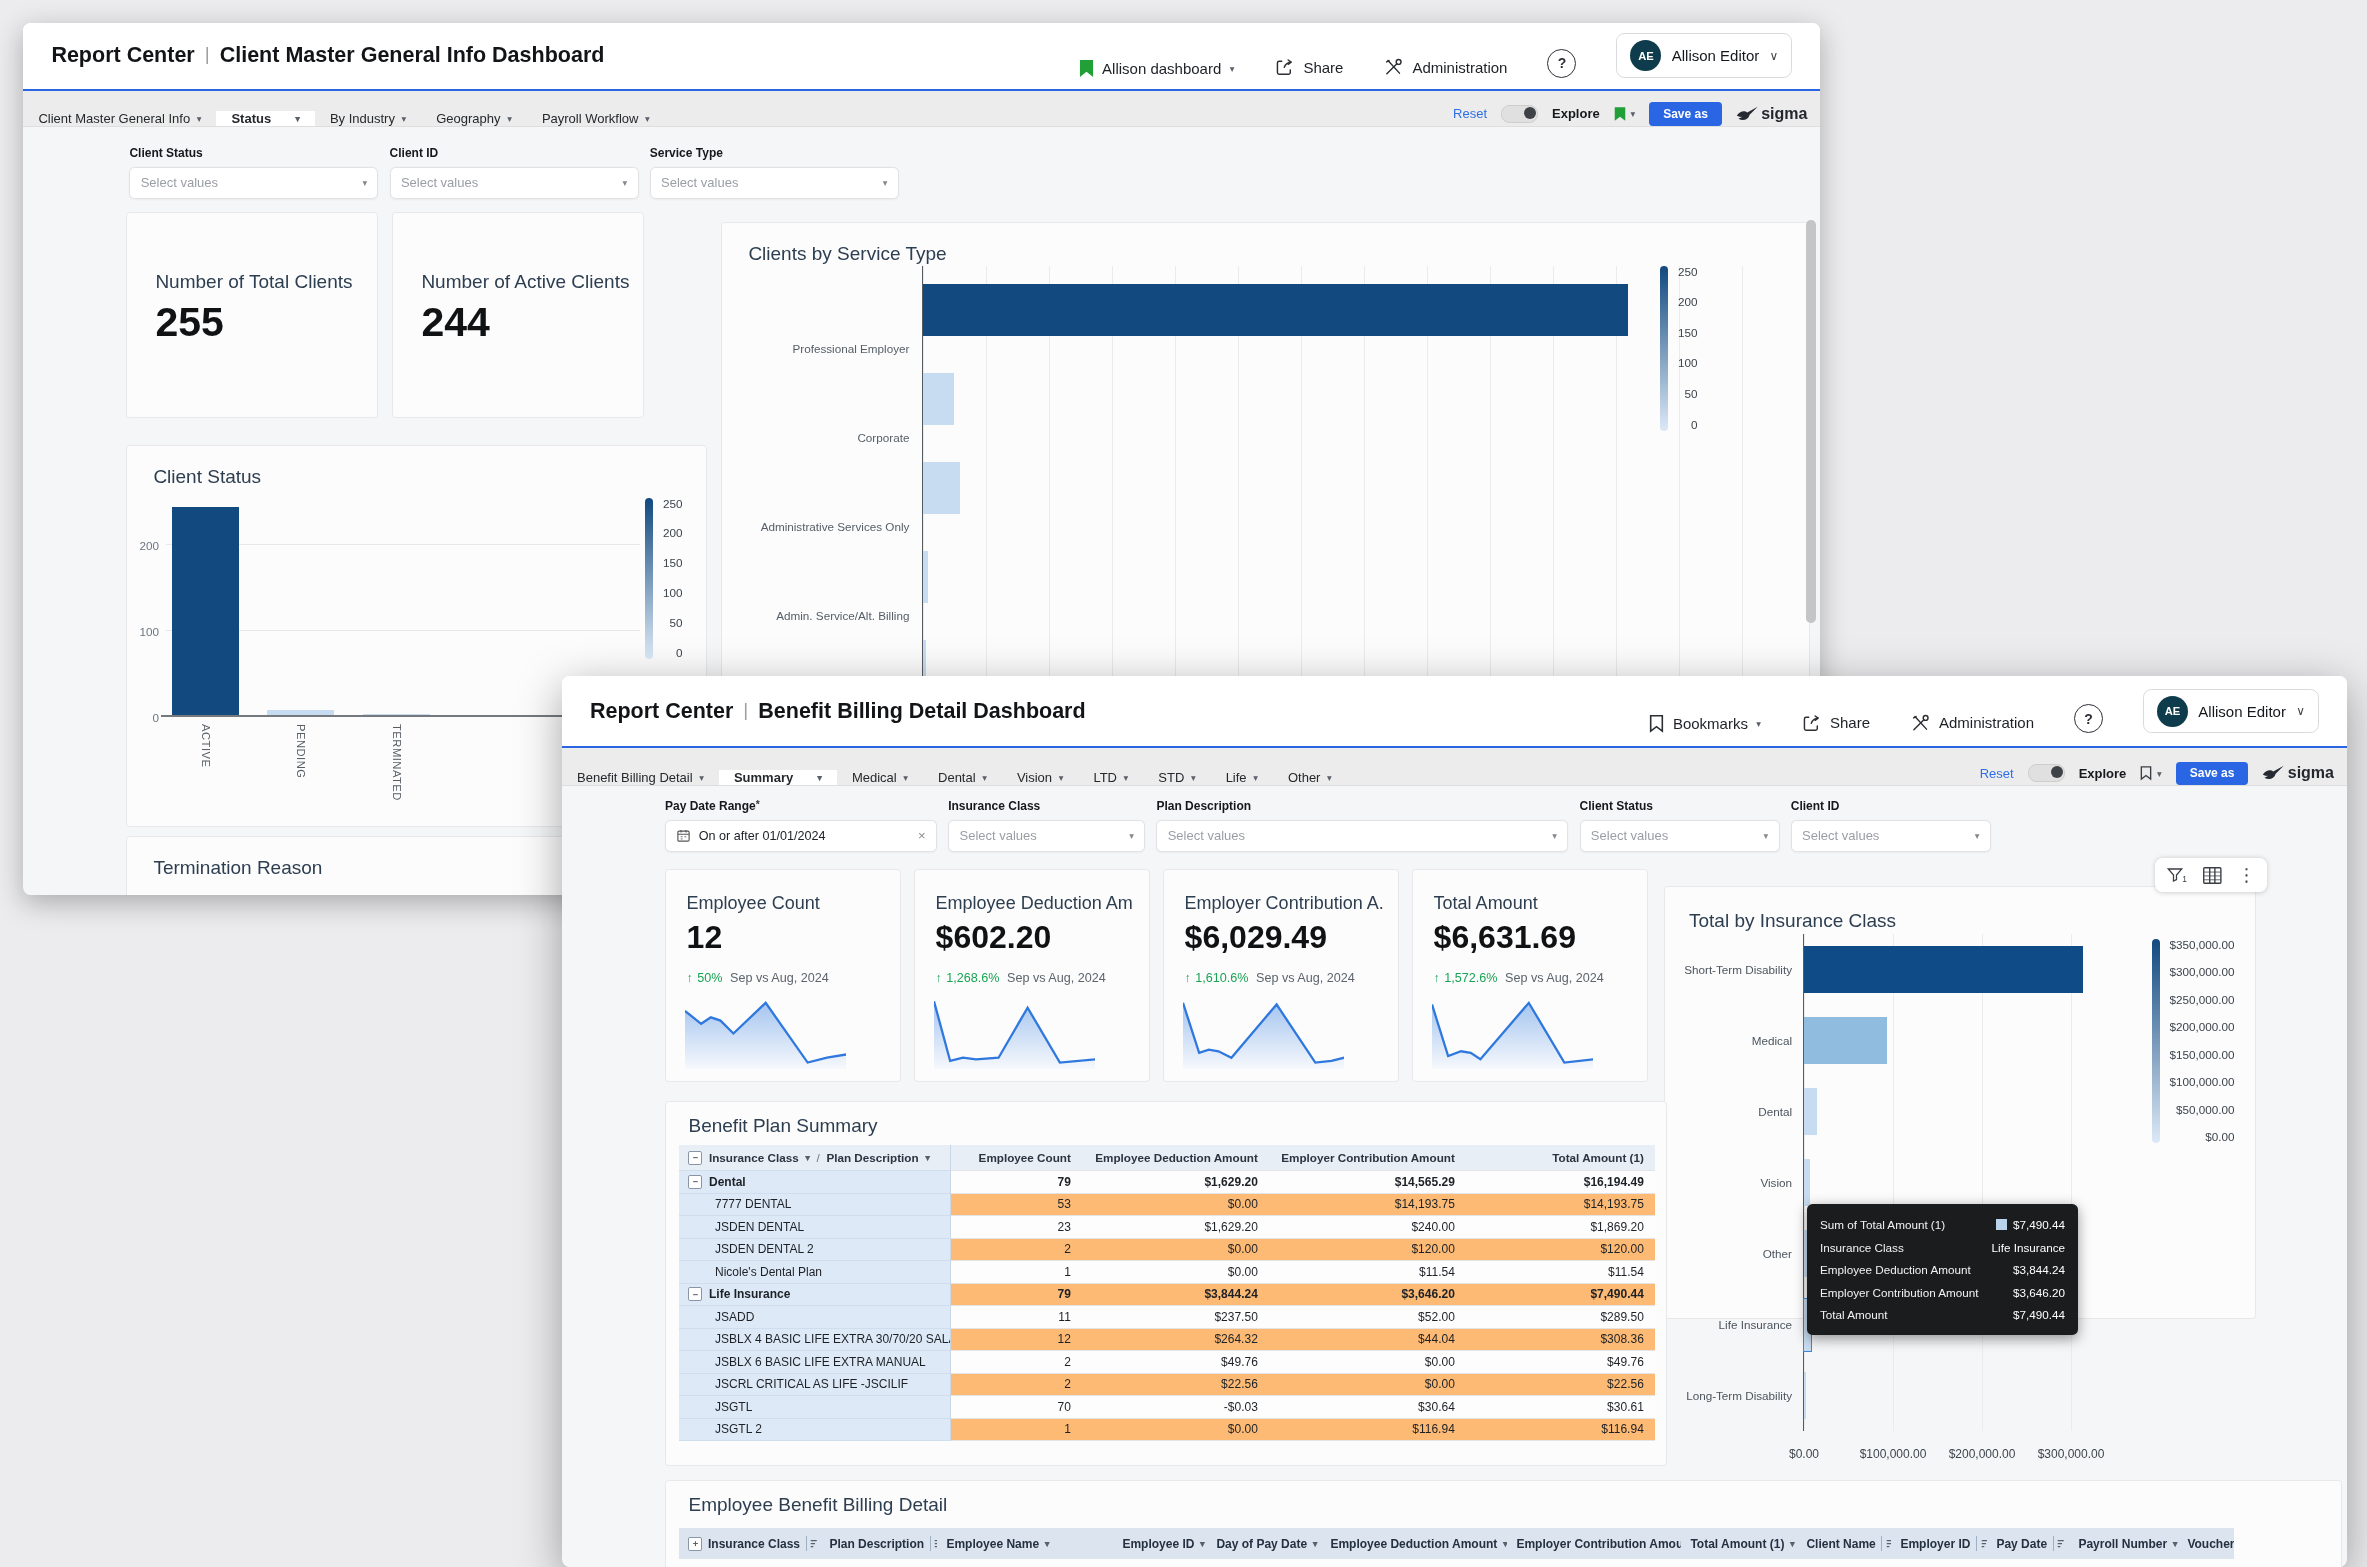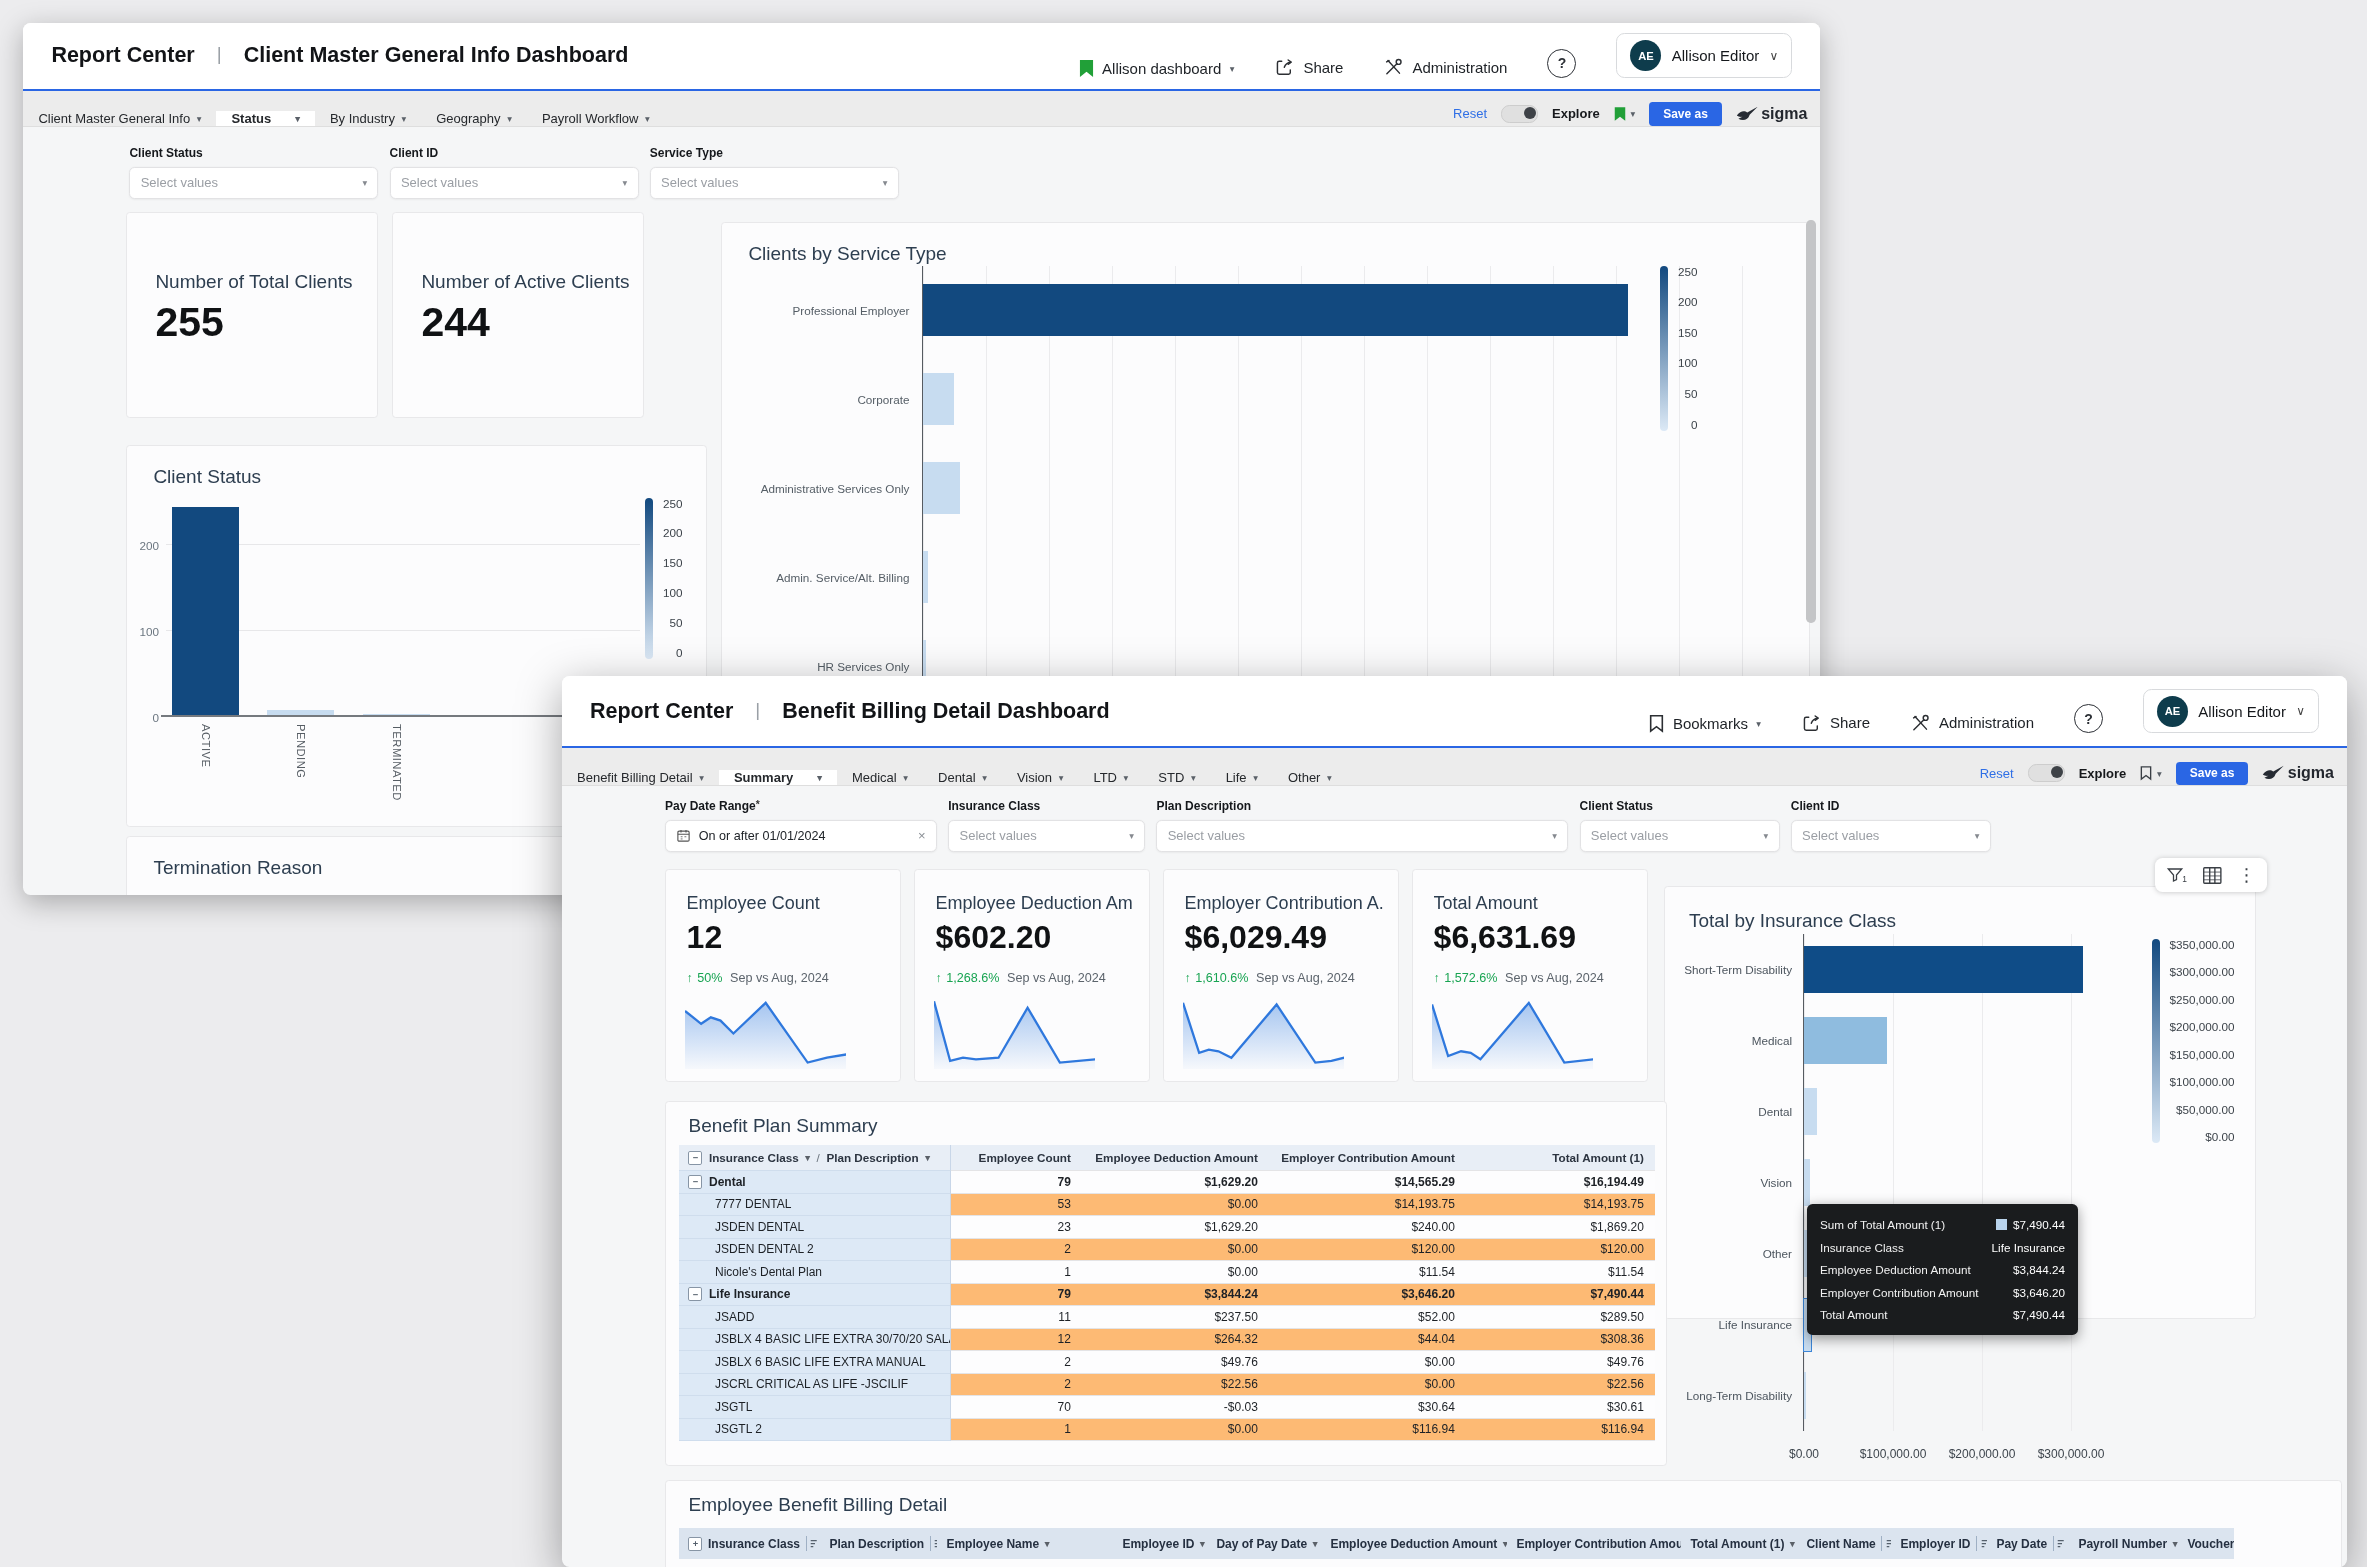--- a/index.html
+++ b/index.html
@@ -8,21 +8,21 @@
   .window{position:absolute;background:#f5f6f7;border-radius:7.5px;overflow:hidden;
           box-shadow:0 7.5px 28px rgba(0,0,0,.28);}
   .window.back{left:23.4px;top:22.5px;width:1797px;height:872px;z-index:1;}
   .window.front{left:562px;top:676px;width:1785px;height:891px;z-index:10;
                 box-shadow:0 11.2px 45px rgba(0,0,0,.35);}
 
   
   .win-header{height:66px;background:#fff;display:flex;align-items:center;
               justify-content:space-between;padding:0 28px;border-bottom:2.8px solid #2a66e4;}
   .front .win-header{height:70px;}
-  .wh-left{display:flex;align-items:flex-start;gap:22px;}
+  .wh-left{display:flex;align-items:flex-start;gap:10px;}
   .app-name,.dash-title{font-size:21.5px;font-weight:700;color:#121417;}
   .sep{color:#9aa0a6;font-size:19px;}
   .wh-right{display:flex;align-items:flex-end;gap:40px;}
   .action{display:flex;align-items:center;gap:8.4px;font-size:15px;color:#1d2126;cursor:pointer;}
   .caret{font-size:9.4px;color:#5a6068;}
   .help-circle{width:27px;height:27px;border:1.7px solid #2c3036;border-radius:50%;
                display:flex;align-items:center;justify-content:center;
                font-size:14px;font-weight:700;color:#2c3036;}
   .user-chip{display:flex;align-items:center;gap:10.3px;border:0.9px solid #d8dadd;
              border-radius:8.4px;padding:5.6px 13px;background:#fff;}
@@ -101,21 +101,21 @@
   .cs-plot{position:absolute;left:39px;top:56px;width:474px;height:215px;}
   .cs-grid{position:absolute;left:0;right:0;height:0.9px;background:#e7e7e9;}
   .cs-base{position:absolute;left:-5.6px;right:-13px;bottom:0;height:1.9px;background:#75797e;}
   .cs-ylab{position:absolute;right:100%;margin-right:7.5px;font-size:11.7px;color:#6b7680;transform:translateY(-50%);}
   .cs-bar{position:absolute;bottom:0;width:67px;}
   .cs-xlab{position:absolute;top:100%;margin-top:7.5px;font-size:11.2px;color:#565d64;
            writing-mode:vertical-rl;letter-spacing:0.5px;}
 
   
   .st-rows{position:absolute;left:13px;top:43px;right:13px;}
-  .st-row{display:flex;align-items:center;height:89px;}
+  .st-row{display:flex;align-items:flex-end;height:89px;}
   .st-label{width:174px;text-align:right;padding-right:13px;font-size:11.7px;color:#555e66;flex:none;}
   .st-barwrap{flex:1;height:100%;position:relative;display:flex;align-items:center;
       border-left:1.9px solid #565b61;
       background:repeating-linear-gradient(to right,#ebebed 0 0.9px,transparent 0.9px 63px);}
   .st-bar{height:52px;}
 
   
   .ic-rows{position:absolute;left:15px;top:47px;}
   .ic-row{display:flex;align-items:center;height:71px;}
   .ic-label{width:112px;text-align:right;padding-right:11.2px;font-size:11.7px;color:#4c555e;flex:none;}

